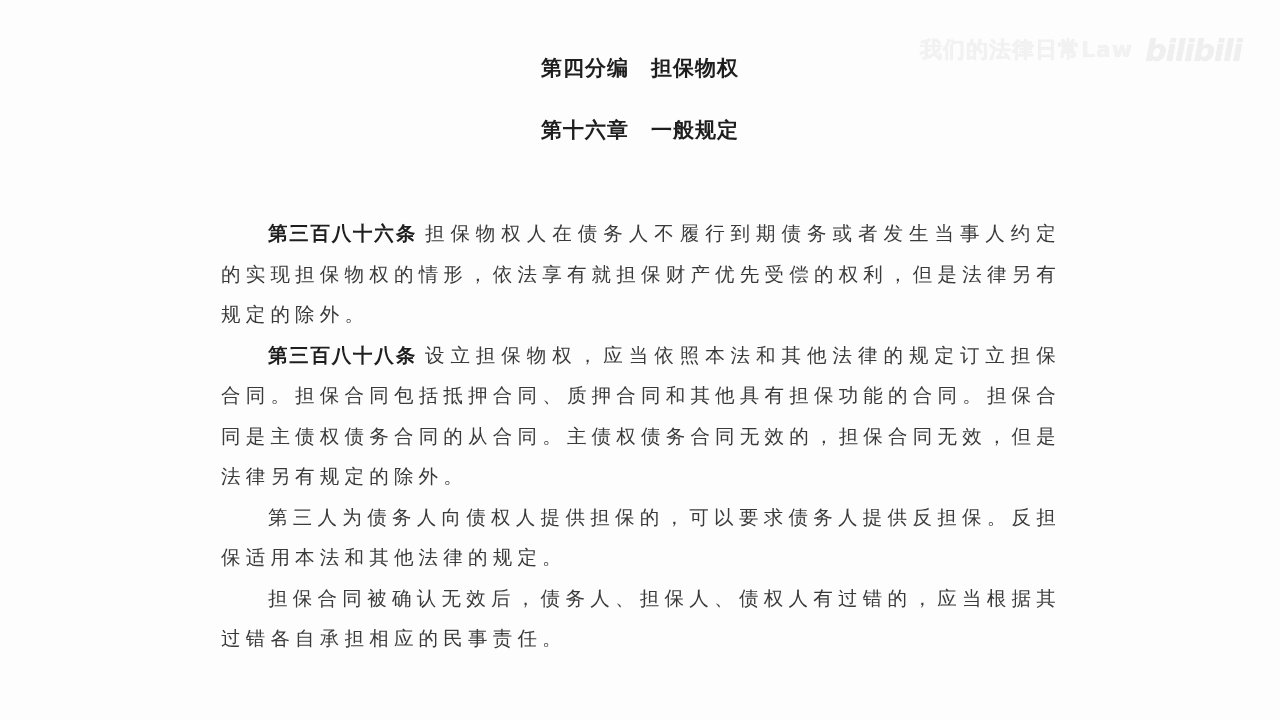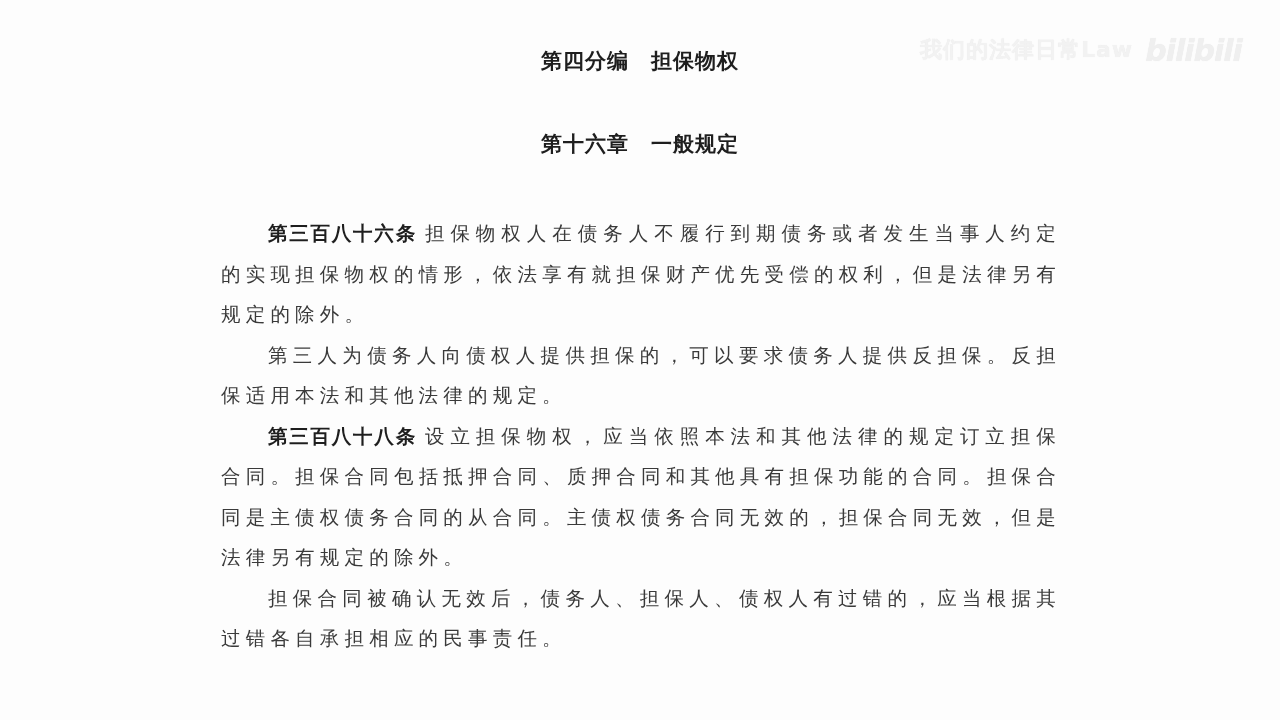--- a/index.html
+++ b/index.html
@@ -25,22 +25,22 @@
       position: absolute;
       left: 0;
       width: 1280px;
       text-align: center;
       font-size: 21px;
       font-weight: bold;
       color: #1e1e1e;
       letter-spacing: 1px;
     }
     .heading .gap { display: inline-block; width: 22px; }
-    #part-heading { top: 47px; }
-    #chapter-heading { top: 130px; }
+    #part-heading { top: 54px; }
+    #chapter-heading { top: 116px; }
 
     .body-text {
       position: absolute;
       left: 221px;
       width: 840px;
       top: 214px;
       font-size: 19.5px;
       line-height: 40.5px;
       color: #3a3a3a;
       letter-spacing: 5.2px;
@@ -95,18 +95,18 @@
   <div class="heading" id="part-heading">
     <span>第四分编</span><span class="gap"></span><span>担保物权</span>
   </div>
 
   <div class="heading" id="chapter-heading">
     <span>第十六章</span><span class="gap"></span><span>一般规定</span>
   </div>
 
   <div class="body-text">
     <p class="para"><span class="article-no">第三百八十六条</span><span>担保物权人在债务人不履行到期债务或者发生当事人约定的实现担保物权的情形，依法享有就担保财产优先受偿的权利，但是法律另有规定的除外。</span></p>
+    <p class="para"><span class="article-no">第三百八十八条</span><span>设立担保物权，应当依照本法和其他法律的规定订立担保合同。担保合同包括抵押合同、质押合同和其他具有担保功能的合同。担保合同是主债权债务合同的从合同。主债权债务合同无效的，担保合同无效，但是法律另有规定的除外。</span></p>
     <p class="para"><span>第三人为债务人向债权人提供担保的，可以要求债务人提供反担保。反担保适用本法和其他法律的规定。</span></p>
-    <p class="para"><span class="article-no">第三百八十八条</span><span>设立担保物权，应当依照本法和其他法律的规定订立担保合同。担保合同包括抵押合同、质押合同和其他具有担保功能的合同。担保合同是主债权债务合同的从合同。主债权债务合同无效的，担保合同无效，但是法律另有规定的除外。</span></p>
     <p class="para"><span>担保合同被确认无效后，债务人、担保人、债权人有过错的，应当根据其过错各自承担相应的民事责任。</span></p>
   </div>
 
 </div>
 
 </body></html>

